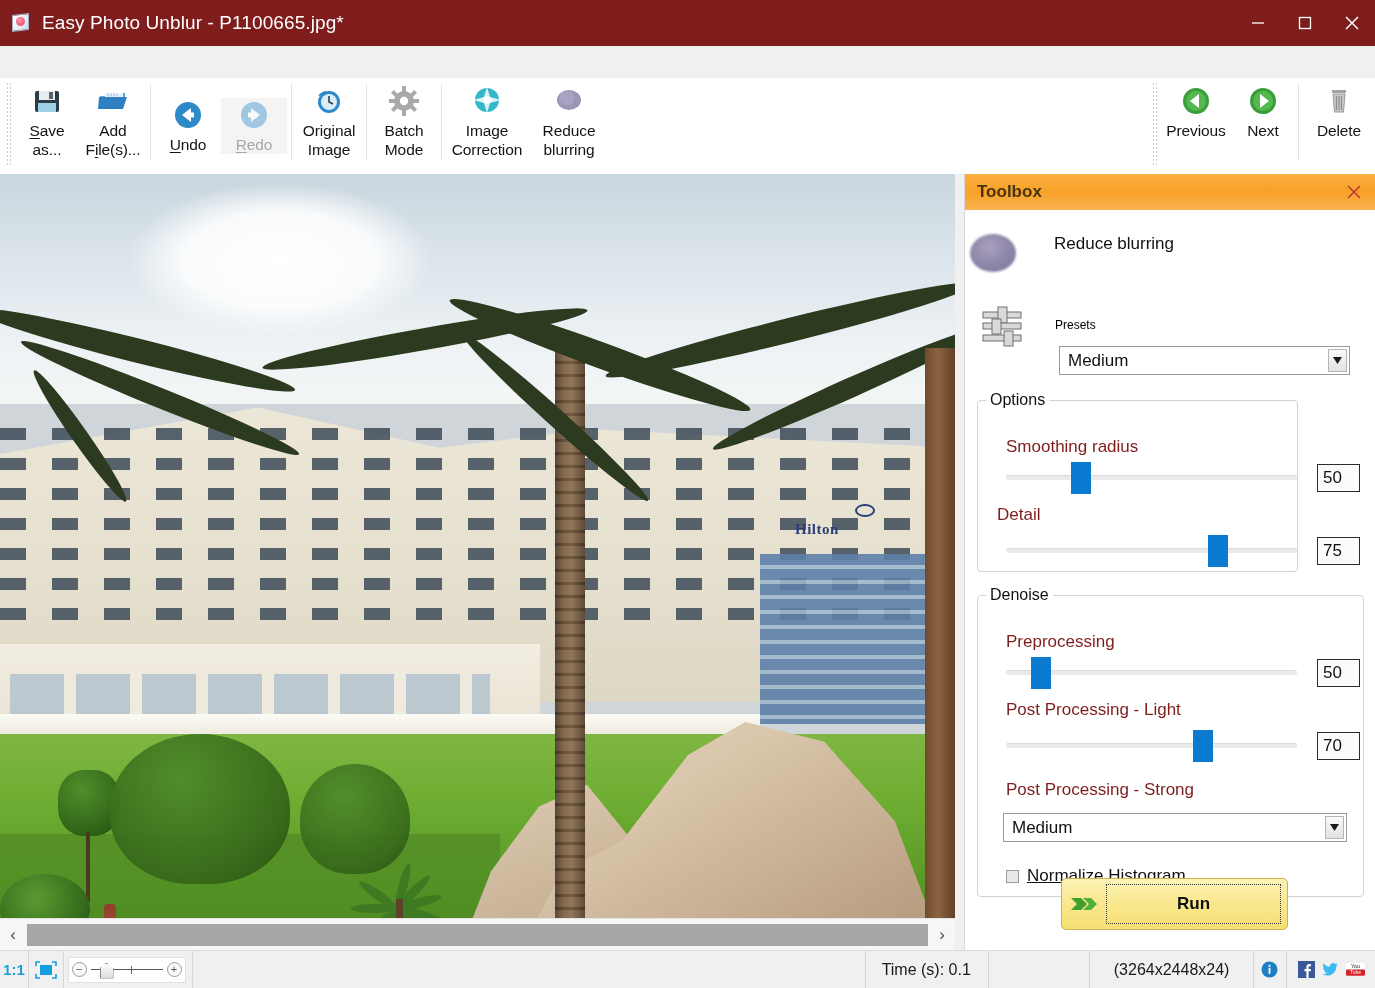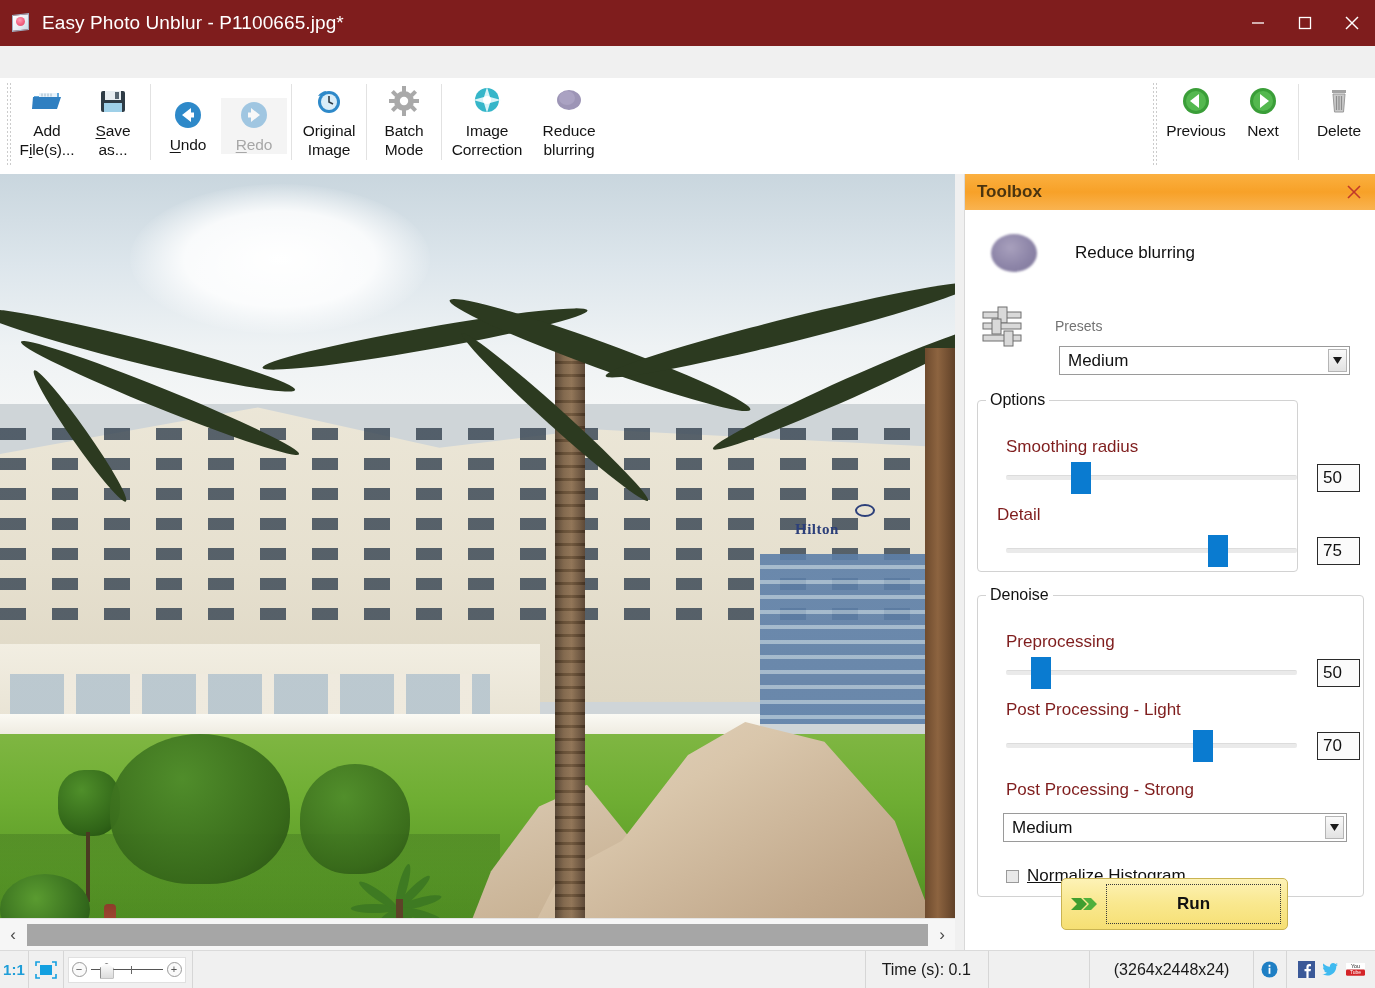--- a/index.html
+++ b/index.html
@@ -276,32 +276,32 @@
   }
   #tbx-title {
     color: #4a3410; font-size: 17px; font-weight: bold; margin-left: 12px;
   }
   #tbx-close {
     position: absolute; right: 10px; top: 6px; width: 24px; height: 24px;
     display: flex; align-items: center; justify-content: center;
   }
   #tbx-body { position: absolute; left: 0; top: 36px; width: 411px; height: 740px; background: #fff; }
 
-  .tbx-head-row { position: absolute; left: 26px; top: 24px; display: flex; align-items: center; }
+  .tbx-head-row { position: absolute; left: 5px; top: 24px; display: flex; }
   .blurdot {
     width: 46px; height: 38px; border-radius: 50%;
     background: radial-gradient(ellipse at 42% 36%, #a8a0bd 0%, #8d85a8 55%, #7d7599 100%);
     filter: blur(1.2px);
     flex: none;
   }
   .tbx-head-label { margin-left: 38px; font-size: 17px; color: #111; white-space: nowrap; }
 
   .presets-row { position: absolute; left: 14px; top: 92px; }
   .sliders-ico { width: 46px; height: 46px; }
-  .presets-label { position: absolute; left: 90px; top: 108px; font-size: 14px; color: #737373; }
+  .presets-label { position: absolute; left: 90px; top: 108px; font-size: 12px; color: #000000; }
   .combo {
     position: absolute; background: #ffffff; border: 1px solid #9a9a9a;
     display: flex; align-items: center; justify-content: space-between;
     font-size: 17px; color: #111;
   }
   .combo .cval { padding-left: 8px; white-space: nowrap; }
   .combo .carrow {
     width: 19px; height: calc(100% - 4px); margin: 2px; flex: none;
     background: linear-gradient(180deg,#fafafa,#e2e2e2); border: 1px solid #b5b5b5;
     display: flex; align-items: center; justify-content: center;
@@ -382,50 +382,50 @@
             <line x1="6" y1="6" x2="18" y2="18" stroke="#ffffff" stroke-width="1.4"></line>
             <line x1="18" y1="6" x2="6" y2="18" stroke="#ffffff" stroke-width="1.4"></line>
           </svg>
       </div>
     </div>
   </div>
 
 
   <div id="toolbar">
     <div class="dotgrip"></div>
+
+    <div class="tb-item">
+      <div class="tb-ico">
+        <svg width="34" height="34" viewBox="0 0 34 34">
+          <rect x="5" y="7" width="24" height="21" rx="2" fill="#2e3b45"></rect>
+          <rect x="9" y="7" width="16" height="9" fill="#e7edf1"></rect>
+          <rect x="19" y="8" width="4" height="7" fill="#566570"></rect>
+          <rect x="8" y="19" width="18" height="9" fill="#9fd0e8"></rect>
+        </svg>
+      </div>
+      <div class="tb-lab"><u>S</u>ave</div>
+      <div class="tb-lab">as...</div>
+    </div>
 
     <div class="tb-item">
       <div class="tb-ico">
         <svg width="34" height="34" viewBox="0 0 34 34">
           <path d="M4 12 L14 12 L17 9 L29 9 L29 13 L4 13 Z" fill="#5fa8dc"></path>
           <path d="M3 13 L31 13 L27 25 L2 25 Z" fill="#2f7fc1"></path>
           <path d="M9 9 L27 9 L27 13 L9 13 Z" fill="#e9f3fb"></path>
           <g stroke="#9fb6c6" stroke-width="1">
               <line x1="12" y1="9.5" x2="12" y2="12.5"></line>
               <line x1="15" y1="9.5" x2="15" y2="12.5"></line>
               <line x1="18" y1="9.5" x2="18" y2="12.5"></line>
               <line x1="21" y1="9.5" x2="21" y2="12.5"></line>
             </g>
         </svg>
       </div>
       <div class="tb-lab">Add</div>
       <div class="tb-lab">F<u>i</u>le(s)...</div>
-    </div>
-
-    <div class="tb-item">
-      <div class="tb-ico">
-        <svg width="34" height="34" viewBox="0 0 34 34">
-          <rect x="5" y="7" width="24" height="21" rx="2" fill="#2e3b45"></rect>
-          <rect x="9" y="7" width="16" height="9" fill="#e7edf1"></rect>
-          <rect x="19" y="8" width="4" height="7" fill="#566570"></rect>
-          <rect x="8" y="19" width="18" height="9" fill="#9fd0e8"></rect>
-        </svg>
-      </div>
-      <div class="tb-lab"><u>S</u>ave</div>
-      <div class="tb-lab">as...</div>
     </div>
 
     <div class="tb-sep"></div>
 
     <div class="tb-item tb-mid">
       <div class="tb-ico">
         <svg width="34" height="34" viewBox="0 0 34 34">
           <circle cx="17" cy="17" r="13" fill="#2e89c9"></circle>
           <path d="M20 10 L11 17 L20 24 L20 19.5 L23 19.5 L23 14.5 L20 14.5 Z" fill="#ffffff"></path>
         </svg>

